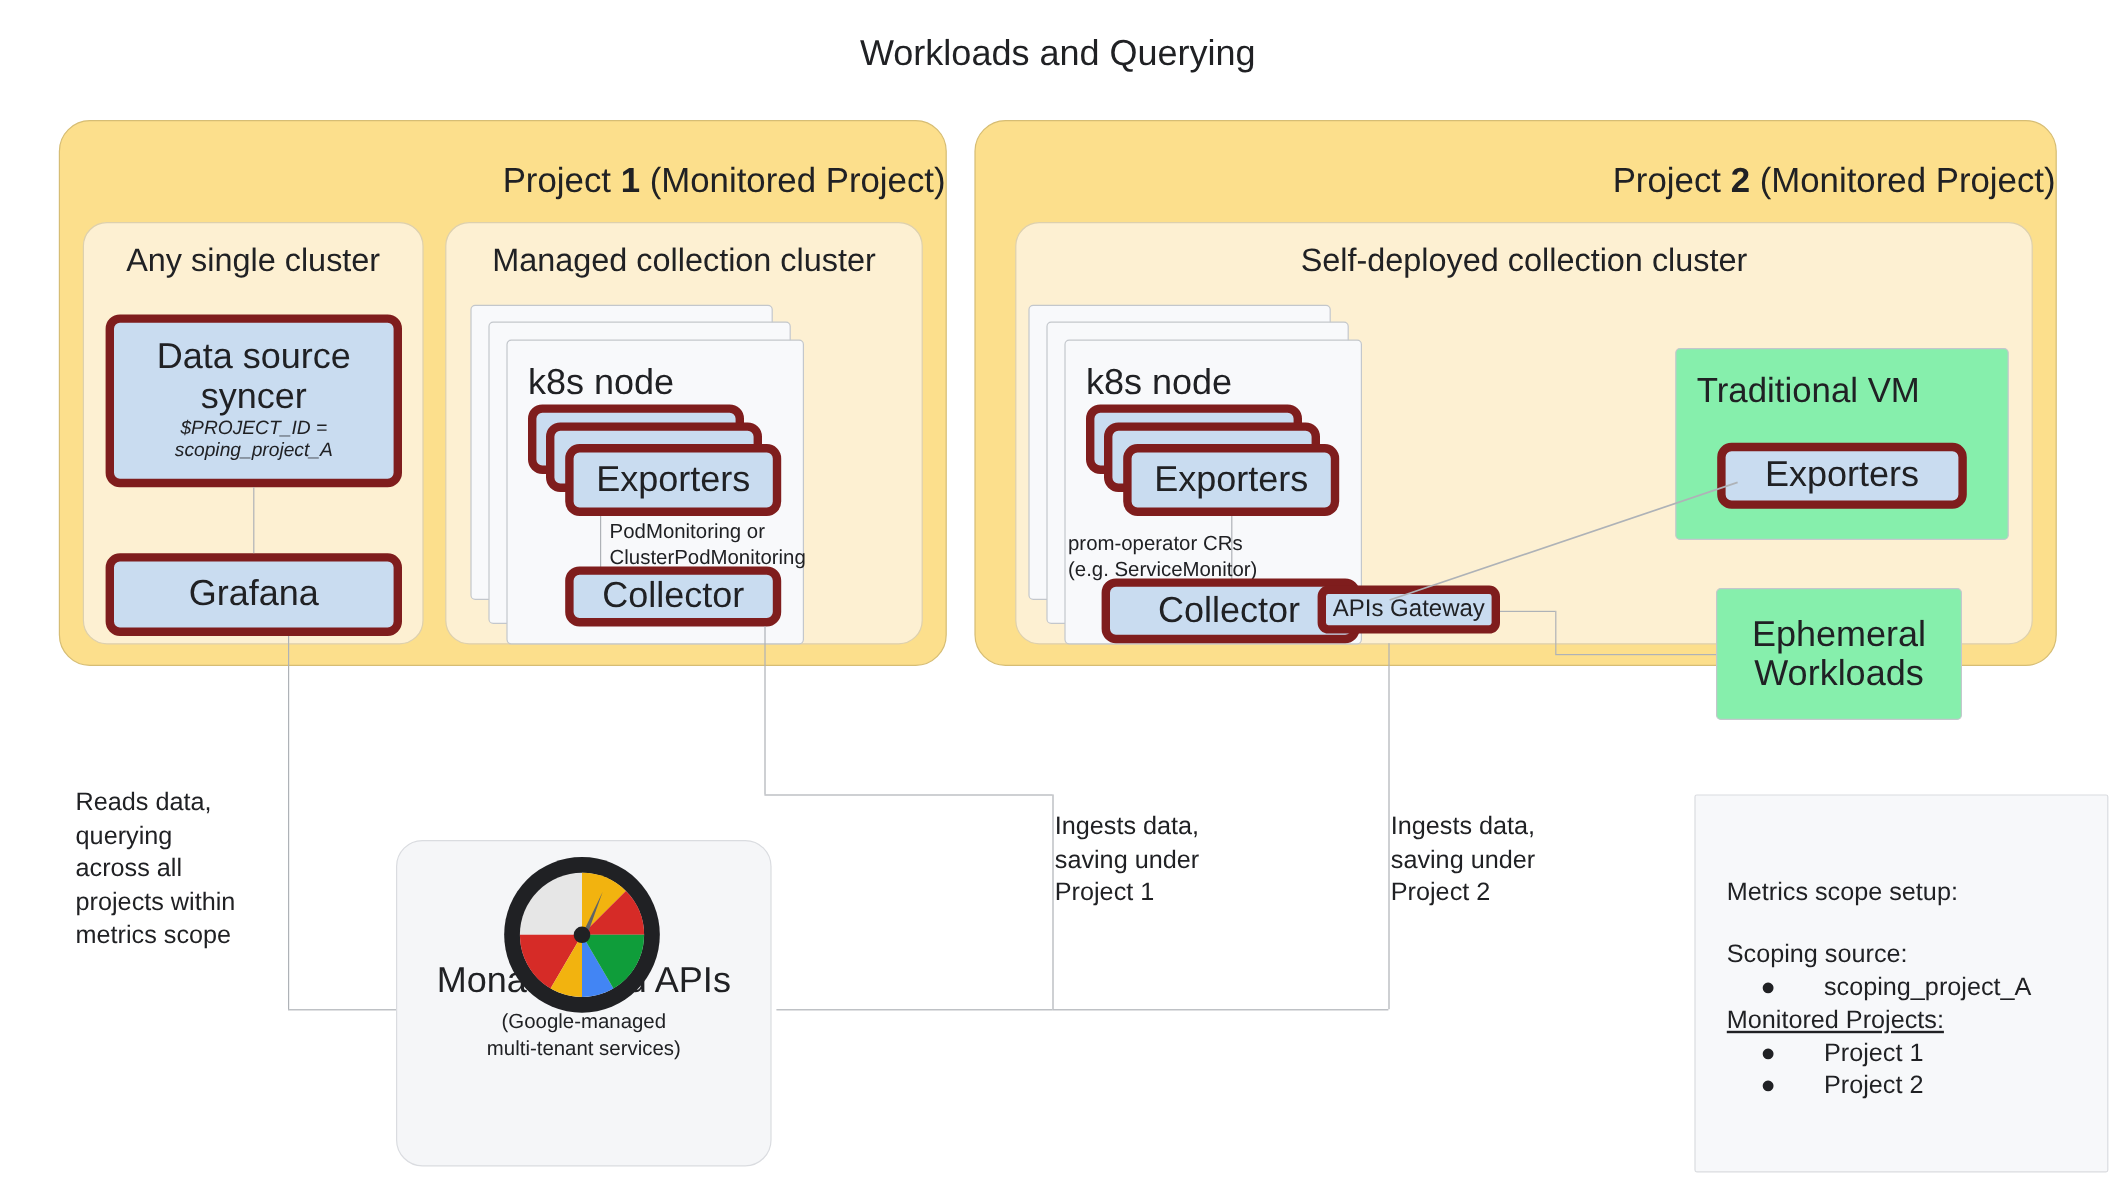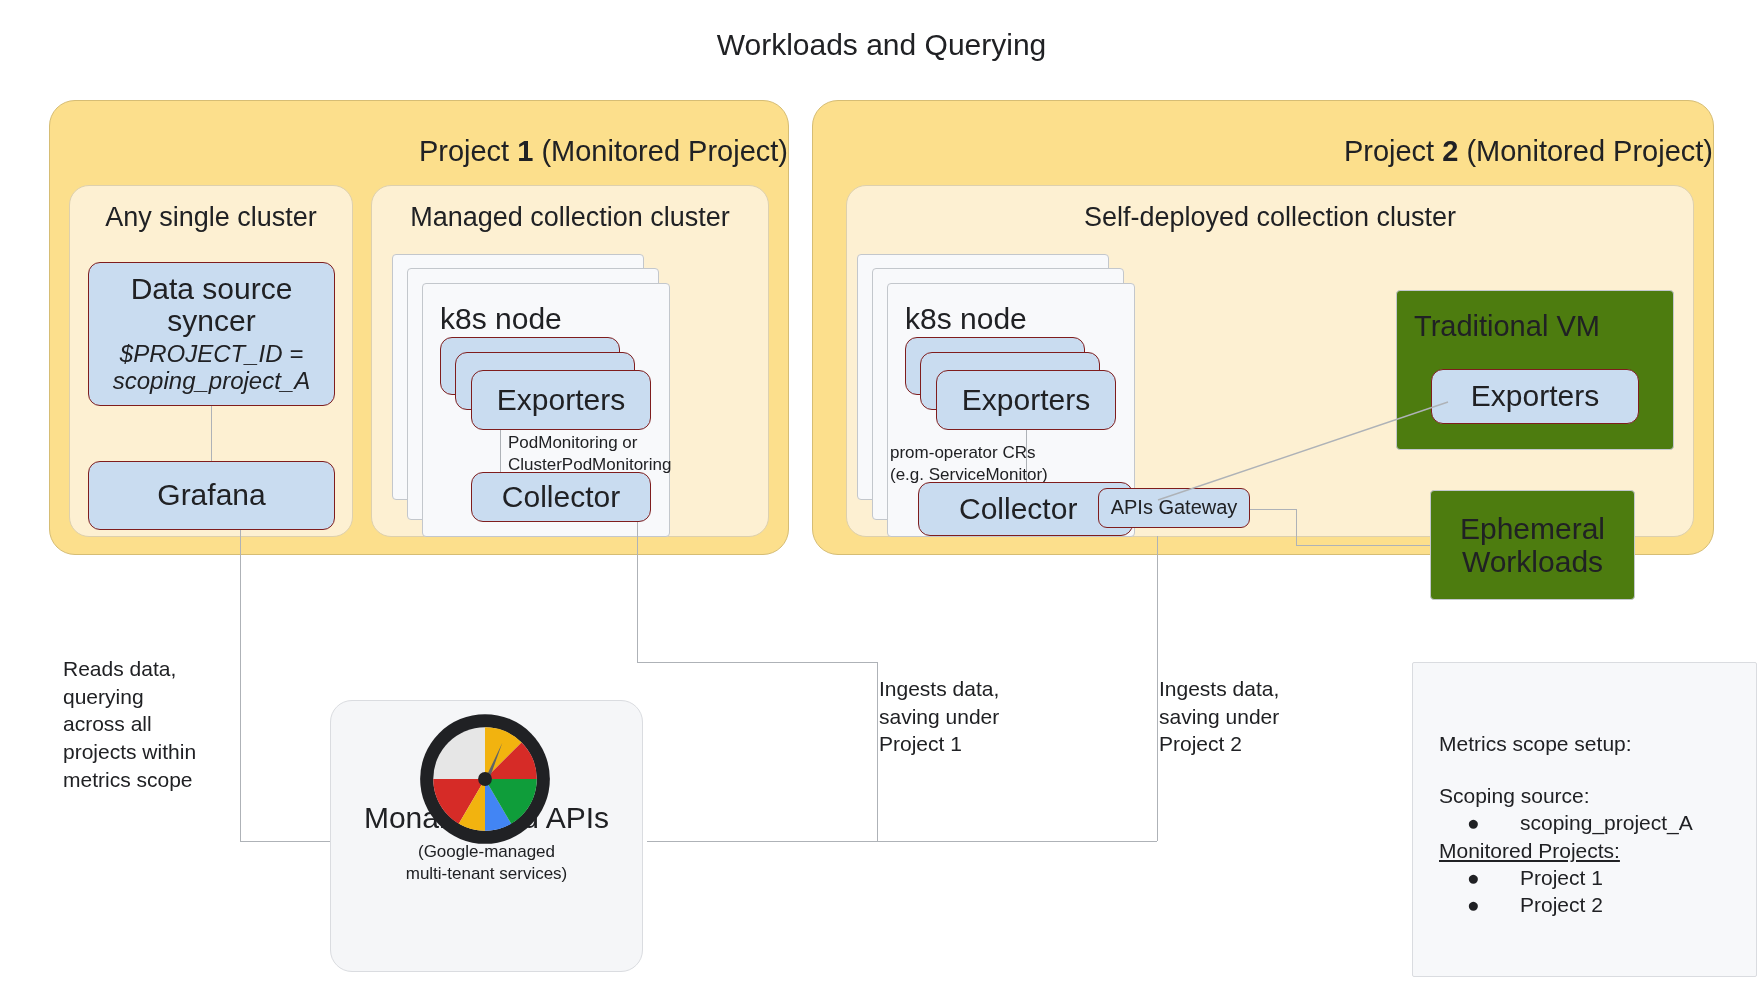--- a/index.html
+++ b/index.html
@@ -9,45 +9,45 @@
   
   #diagram-title{top:28px;left:0;width:1763px;text-align:center;font-size:30px;color:#202124;}
   
   .project-card{background:#fcdf8c;border:1px solid #d6bd74;border-radius:26px;}
   .project-title{position:absolute;left:0;width:100%;text-align:right;font-size:29px;color:#202124;top:34px;}
   .project-title b{font-weight:700;}
   
   .cluster-card{background:#fdf0d2;border:1px solid #ddd0ae;border-radius:20px;}
   .cluster-title{position:absolute;left:0;width:100%;text-align:center;font-size:27px;color:#202124;top:16px;}
   
-  .blue-box{background:#c9dcf0;border:1px solid #7f1d1d;border-radius:12px;
+  .blue-box{background:#c9dcf0;border:7px solid #7f1d1d;border-radius:12px;
             display:flex;align-items:center;justify-content:center;text-align:center;
             font-size:30px;color:#202124;line-height:1.08;}
   .blue-box.small{font-size:20px;border-radius:9px;}
   
   .node-card{background:#f8f9fb;border:1px solid #c3c7cc;border-radius:4px;}
   .node-label{position:absolute;font-size:30px;color:#202124;}
   
-  .white-panel{background:#4d7c0f;border:1px solid #c3c7cc;border-radius:4px;}
+  .white-panel{background:#86efac;border:1px solid #c3c7cc;border-radius:4px;}
   
   .line-v{position:absolute;width:1px;background:#aeb2b7;}
   .line-h{position:absolute;height:1px;background:#aeb2b7;}
   .diag{position:absolute;}
   
   .caption{position:absolute;font-size:21px;line-height:1.32;color:#202124;white-space:pre-line;}
   .micro{position:absolute;font-size:17px;line-height:1.27;color:#202124;white-space:pre-line;}
   
   #monarch-card{background:#f5f6f8;border:1px solid #dadce0;border-radius:22px;}
   #monarch-title{position:absolute;left:0;width:100%;text-align:center;font-size:30px;top:100px;}
   #monarch-sub{position:absolute;left:0;width:100%;text-align:center;font-size:17px;line-height:1.3;top:140px;white-space:pre-line;}
   
   #legend-card{background:#f7f8fa;border:1px solid #dadce0;border-radius:2px;}
   .legend-line{position:absolute;font-size:21px;color:#202124;white-space:nowrap;}
   .legend-bullet{position:absolute;font-size:21px;}
-  .ds-sub{font-size:24px;font-style:italic;line-height:1.15;display:block;margin-top:2px;}
+  .ds-sub{font-size:16px;font-style:italic;line-height:1.15;display:block;margin-top:2px;}
 </style>
 </head>
 <body>
 
 <div class="abs" id="diagram-title">Workloads and Querying</div>
 
 <div class="abs project-card" style="left:49px;top:100px;width:740px;height:455px;">
   <div class="project-title">
     <span>Project </span><b>1</b><span> (Monitored Project)</span>
   </div>

